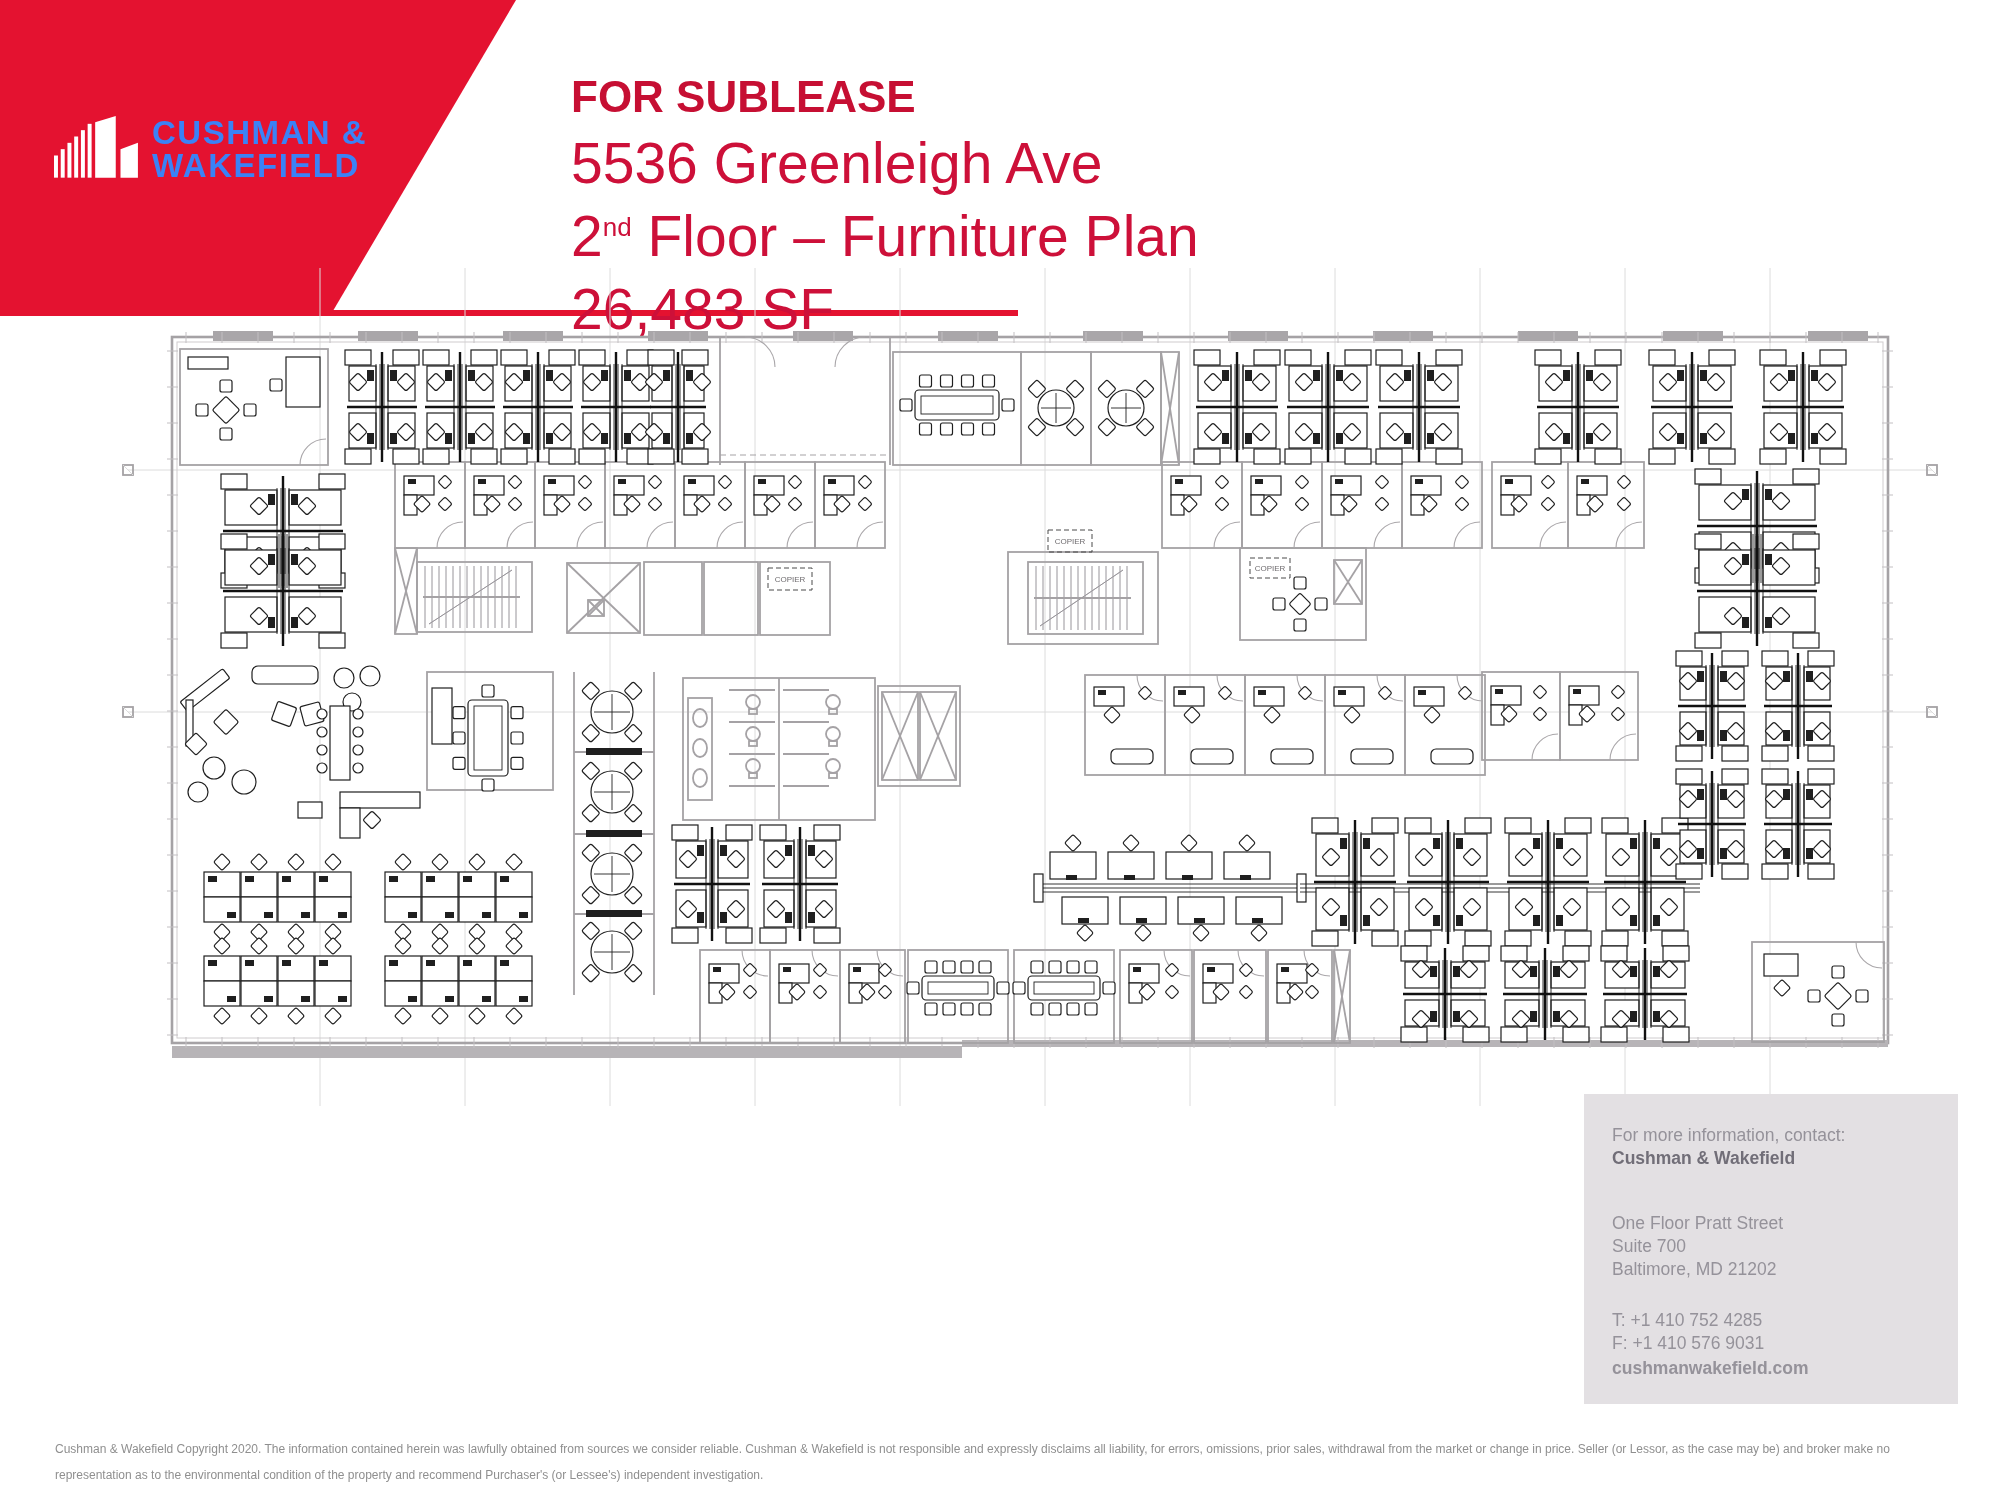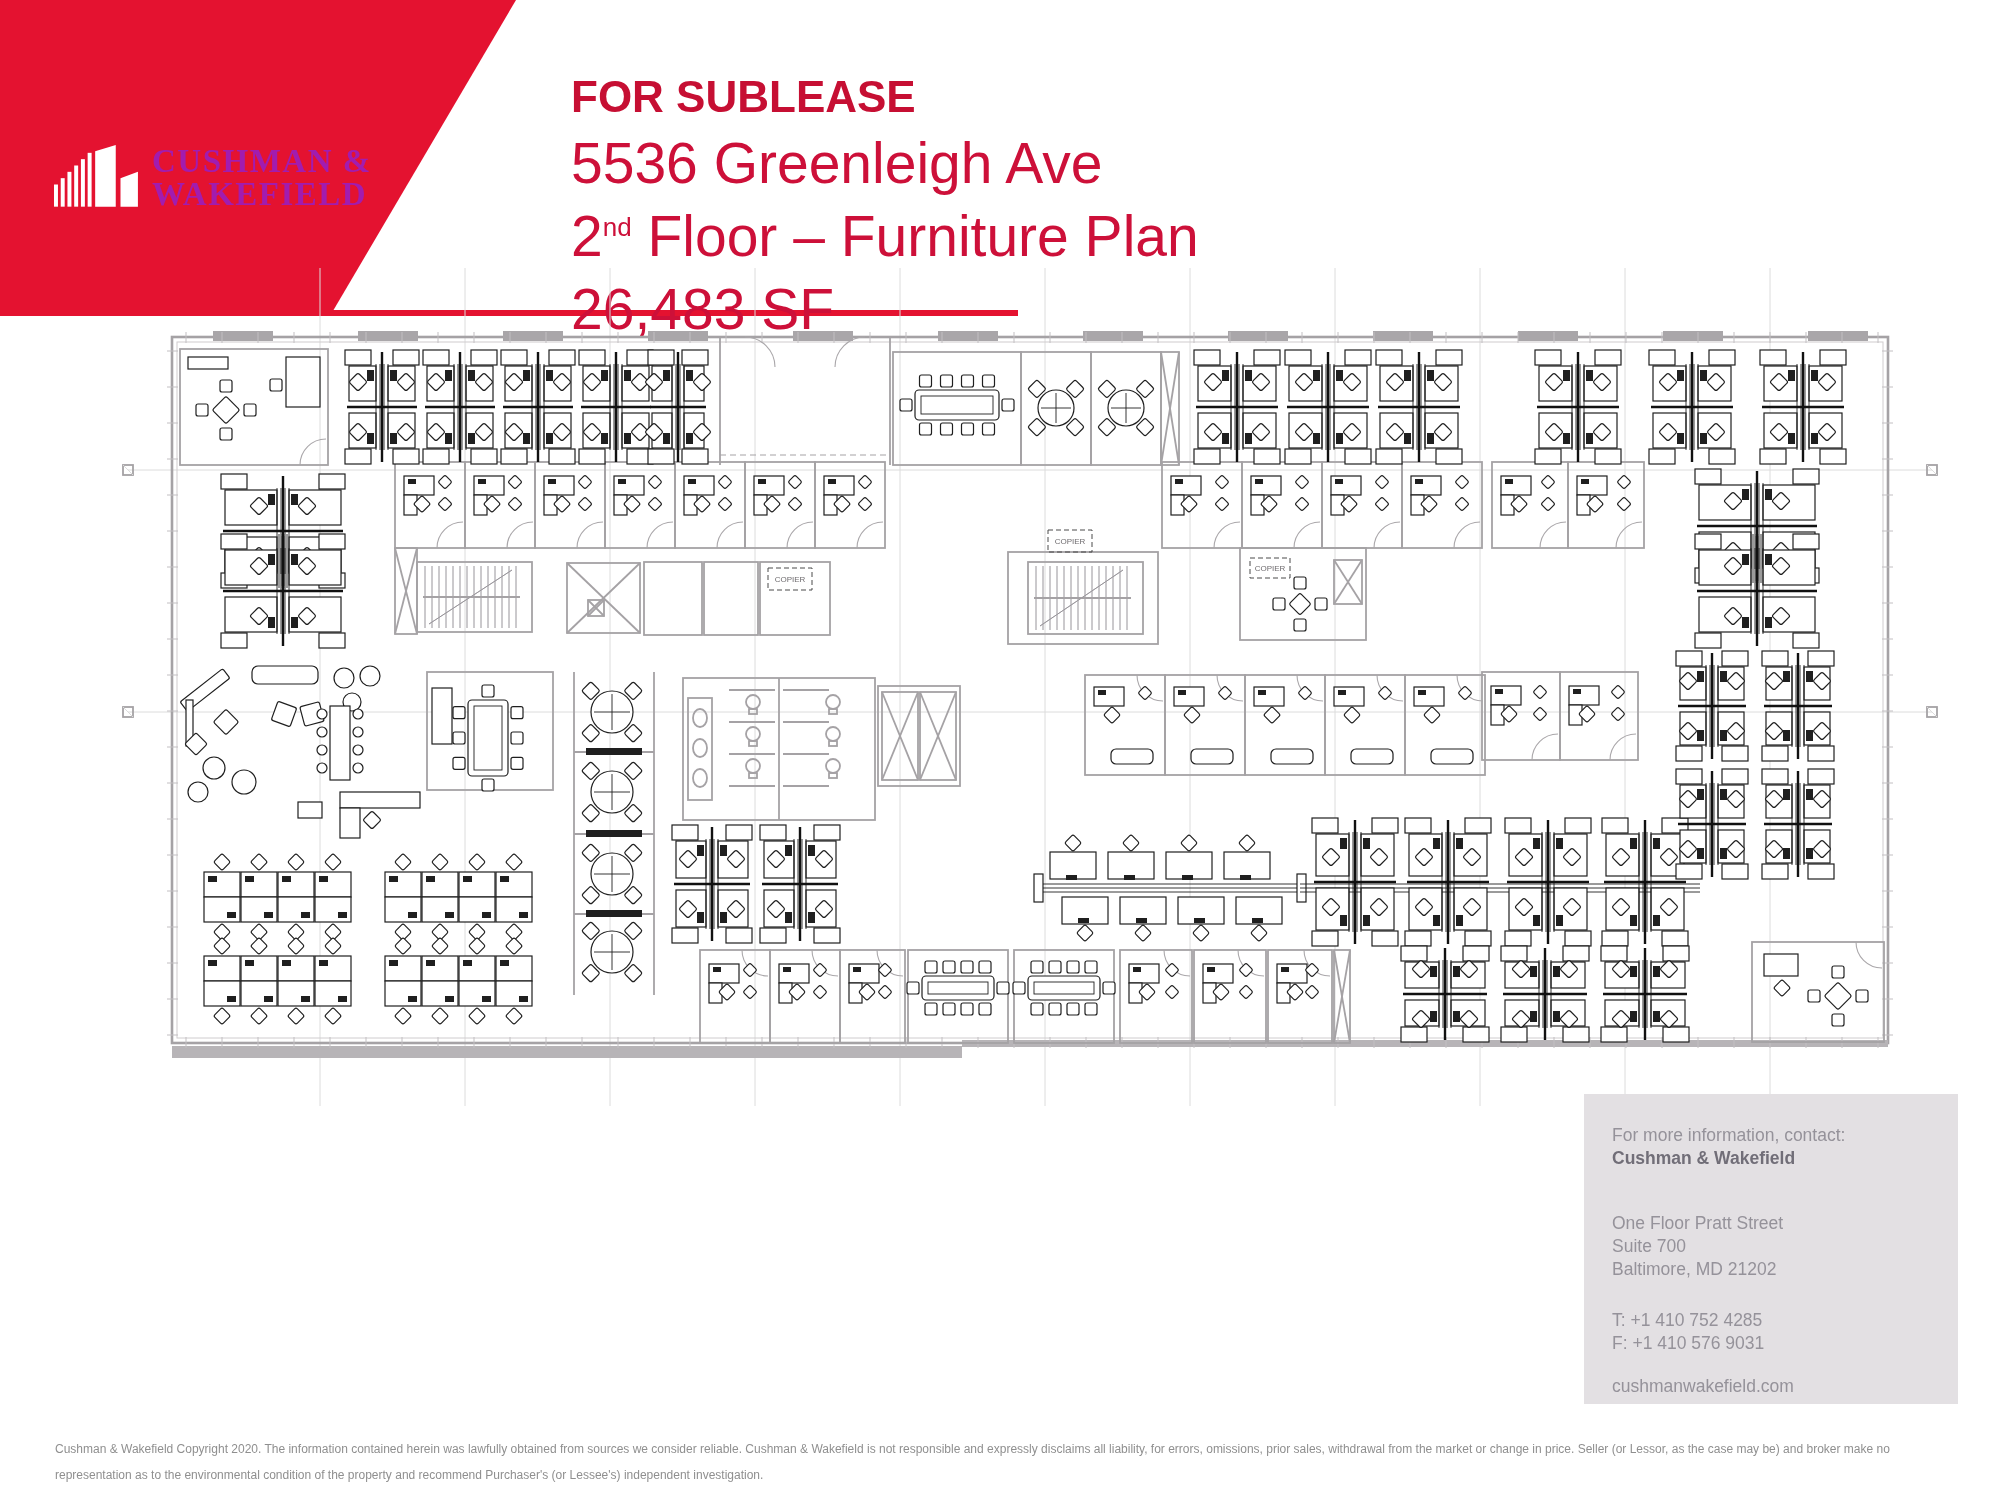--- a/index.html
+++ b/index.html
@@ -2,21 +2,21 @@
 <html><head>
 <meta charset="utf-8">
 <style>
   html,body{margin:0;padding:0;background:#ffffff;}
   body{width:2000px;height:1500px;position:relative;overflow:hidden;
        font-family:"Liberation Sans","DejaVu Sans",sans-serif;}
   
   .banner{position:absolute;left:0;top:0;width:520px;height:316px;
           clip-path:polygon(0 0,516px 0,330px 316px,0 316px);}
   .rule{position:absolute;left:330px;top:310px;width:688px;height:6px;}
-  .logo{position:absolute;left:54px;top:135px;width:300px;height:80px;color:#a21caf;font-family:Liberation Serif, serif;}
+  .logo{position:absolute;left:54px;top:106px;width:300px;height:80px;color:#3b82f6;}
   .logo-icon{position:absolute;left:0;top:0;}
   .logo-text{position:absolute;left:98px;top:10px;font-weight:bold;font-size:33px;
              letter-spacing:1.5px;line-height:33px;white-space:nowrap;}
   .h-sub{position:absolute;left:571px;top:72px;font-size:44px;font-weight:bold;
          letter-spacing:0px;color:#c60f33;white-space:nowrap;text-align:right;}
   .h-line{position:absolute;left:571px;font-size:57px;color:#cd1039;white-space:nowrap;}
   .h-line sup{font-size:26px;vertical-align:super;line-height:0;}
   
   #plan{position:absolute;left:0;top:0;width:2000px;height:1500px;}
   .wallT{fill:none;stroke:#a5a2a5;stroke-width:2.6;}
@@ -35,21 +35,21 @@
   .dashline{fill:none;stroke:#4a4a4a;stroke-width:1;stroke-dasharray:5 3;}
   .graydash{fill:none;stroke:#a5a2a5;stroke-width:1;stroke-dasharray:6 4;}
   .lbl{fill:#6f6c6f;font-family:"Liberation Sans",sans-serif;}
   
   .contact{position:absolute;left:1584px;top:1094px;width:374px;height:310px;
            background:#e3e0e3;color:#95929a;font-size:17.5px;
            padding:30px 0 0 28px;box-sizing:border-box;line-height:23px;}
   .contact .name{color:#716e78;font-weight:bold;margin-top:0;}
   .contact .addr{margin-top:42px;}
   .contact .tf{margin-top:28px;}
-  .contact .url{margin-top:20px;}
+  .contact .url{margin-top:2px;font-weight:bold;}
   
   .footer{position:absolute;left:55px;top:1436px;width:1895px;font-size:12px;
           color:#8f8f8f;line-height:26px;}
 </style>
 </head>
 <body>
 
 <div class="banner" style="background: rgb(228, 18, 48);"></div>
 <div class="rule" style="background: rgb(228, 18, 48);"></div>
 <div class="logo">

